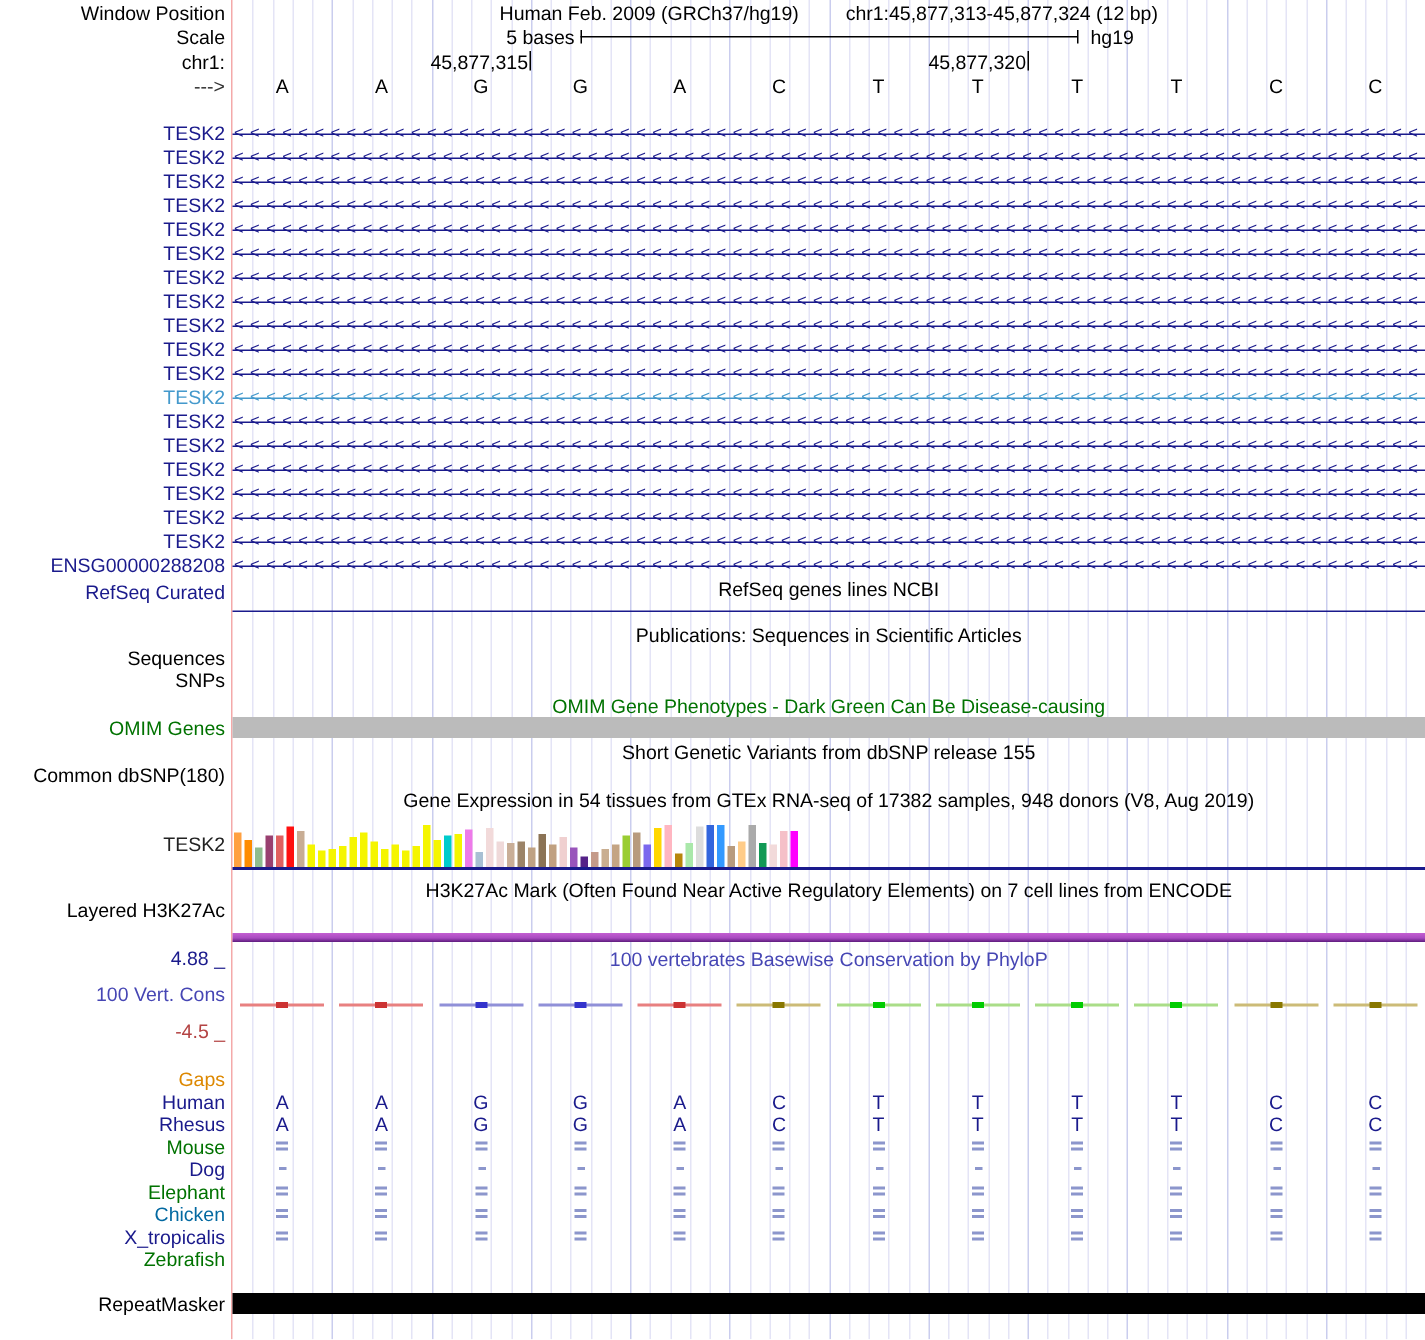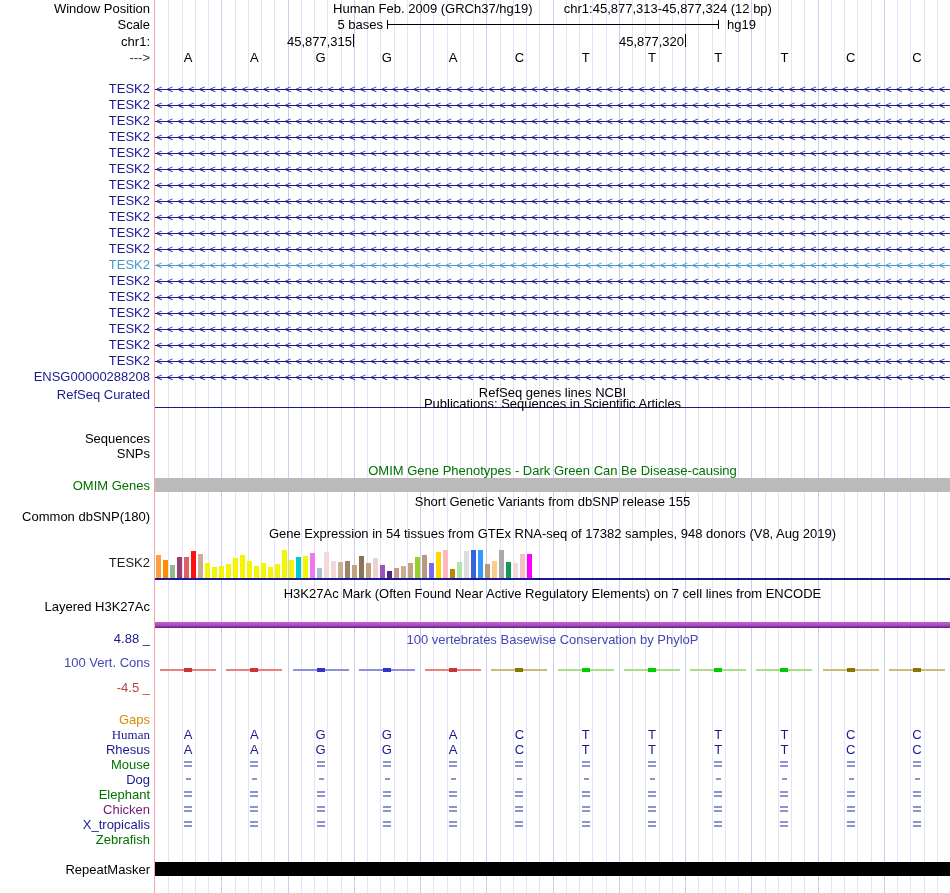--- a/index.html
+++ b/index.html
@@ -226,21 +226,21 @@
       <div class="generow" style="top: 370px;">
         <div class="iline" style="background: rgb(26, 26, 140);"></div>
         <div class="arrows" style="color: rgb(26, 26, 140);">&lt;&lt;&lt;&lt;&lt;&lt;&lt;&lt;&lt;&lt;&lt;&lt;&lt;&lt;&lt;&lt;&lt;&lt;&lt;&lt;&lt;&lt;&lt;&lt;&lt;&lt;&lt;&lt;&lt;&lt;&lt;&lt;&lt;&lt;&lt;&lt;&lt;&lt;&lt;&lt;&lt;&lt;&lt;&lt;&lt;&lt;&lt;&lt;&lt;&lt;&lt;&lt;&lt;&lt;&lt;&lt;&lt;&lt;&lt;&lt;&lt;&lt;&lt;&lt;&lt;&lt;&lt;&lt;&lt;&lt;&lt;&lt;&lt;&lt;&lt;&lt;</div>
       </div>
     </div>
 
   <div class="title" style="top:386px">RefSeq genes lines NCBI</div>
   <div class="lbl navy" style="top:388px">RefSeq Curated</div>
   <div class="trackbar" style="top:407px;height:1px;background:#1A1A8C"></div>
 
-  <div class="title" style="top:397px">Publications: Sequences in Scientific Articles</div>
+  <div class="title" style="top:417px">Publications: Sequences in Scientific Articles</div>
   <div class="lbl" style="top:432px">Sequences</div>
   <div class="lbl" style="top:447px">SNPs</div>
 
   <div class="title green" style="top:464px">OMIM Gene Phenotypes - Dark Green Can Be Disease-causing</div>
   <div class="lbl green" style="top:479px">OMIM Genes</div>
   <div class="trackbar" style="top:478px;height:14px;background:#BBBBBB"></div>
 
   <div class="title" style="top:495px">Short Genetic Variants from dbSNP release 155</div>
   <div class="lbl" style="top:510px">Common dbSNP(180)</div>
 
@@ -334,21 +334,21 @@
       <div class="consline" style="left: 756.375px; top: 669px; width: 56px; background: rgb(170, 221, 136);"></div>
       <div class="consblob" style="left: 780.375px; top: 668px; background: rgb(0, 204, 0);"></div>
       <div class="consline" style="left: 822.625px; top: 669px; width: 56px; background: rgb(204, 187, 119);"></div>
       <div class="consblob" style="left: 846.625px; top: 668px; background: rgb(136, 119, 0);"></div>
       <div class="consline" style="left: 888.875px; top: 669px; width: 56px; background: rgb(204, 187, 119);"></div>
       <div class="consblob" style="left: 912.875px; top: 668px; background: rgb(136, 119, 0);"></div>
     </div>
 
   <div id="multiz-rows">
       <div class="lbl" style="top: 713px; color: rgb(221, 136, 0);">Gaps</div>
-      <div class="lbl" style="top: 728px; color: rgb(26, 26, 140); font-family: Liberation Serif, serif;">Human</div>
+      <div class="lbl" style="top: 728px; color: rgb(26, 26, 140);">Human</div>
       <div class="baseletter" style="left: 176.125px; top: 728px; color: rgb(26, 26, 140);">A</div>
       <div class="baseletter" style="left: 242.375px; top: 728px; color: rgb(26, 26, 140);">A</div>
       <div class="baseletter" style="left: 308.625px; top: 728px; color: rgb(26, 26, 140);">G</div>
       <div class="baseletter" style="left: 374.875px; top: 728px; color: rgb(26, 26, 140);">G</div>
       <div class="baseletter" style="left: 441.125px; top: 728px; color: rgb(26, 26, 140);">A</div>
       <div class="baseletter" style="left: 507.375px; top: 728px; color: rgb(26, 26, 140);">C</div>
       <div class="baseletter" style="left: 573.625px; top: 728px; color: rgb(26, 26, 140);">T</div>
       <div class="baseletter" style="left: 639.875px; top: 728px; color: rgb(26, 26, 140);">T</div>
       <div class="baseletter" style="left: 706.125px; top: 728px; color: rgb(26, 26, 140);">T</div>
       <div class="baseletter" style="left: 772.375px; top: 728px; color: rgb(26, 26, 140);">T</div>
@@ -399,21 +399,21 @@
       <div class="eq" style="left: 316.625px; top: 791px;"></div>
       <div class="eq" style="left: 382.875px; top: 791px;"></div>
       <div class="eq" style="left: 449.125px; top: 791px;"></div>
       <div class="eq" style="left: 515.375px; top: 791px;"></div>
       <div class="eq" style="left: 581.625px; top: 791px;"></div>
       <div class="eq" style="left: 647.875px; top: 791px;"></div>
       <div class="eq" style="left: 714.125px; top: 791px;"></div>
       <div class="eq" style="left: 780.375px; top: 791px;"></div>
       <div class="eq" style="left: 846.625px; top: 791px;"></div>
       <div class="eq" style="left: 912.875px; top: 791px;"></div>
-      <div class="lbl" style="top: 803px; color: #701a75;">Chicken</div>
+      <div class="lbl" style="top: 803px; color: #0369a1;">Chicken</div>
       <div class="eq" style="left: 184.125px; top: 806px;"></div>
       <div class="eq" style="left: 250.375px; top: 806px;"></div>
       <div class="eq" style="left: 316.625px; top: 806px;"></div>
       <div class="eq" style="left: 382.875px; top: 806px;"></div>
       <div class="eq" style="left: 449.125px; top: 806px;"></div>
       <div class="eq" style="left: 515.375px; top: 806px;"></div>
       <div class="eq" style="left: 581.625px; top: 806px;"></div>
       <div class="eq" style="left: 647.875px; top: 806px;"></div>
       <div class="eq" style="left: 714.125px; top: 806px;"></div>
       <div class="eq" style="left: 780.375px; top: 806px;"></div>

